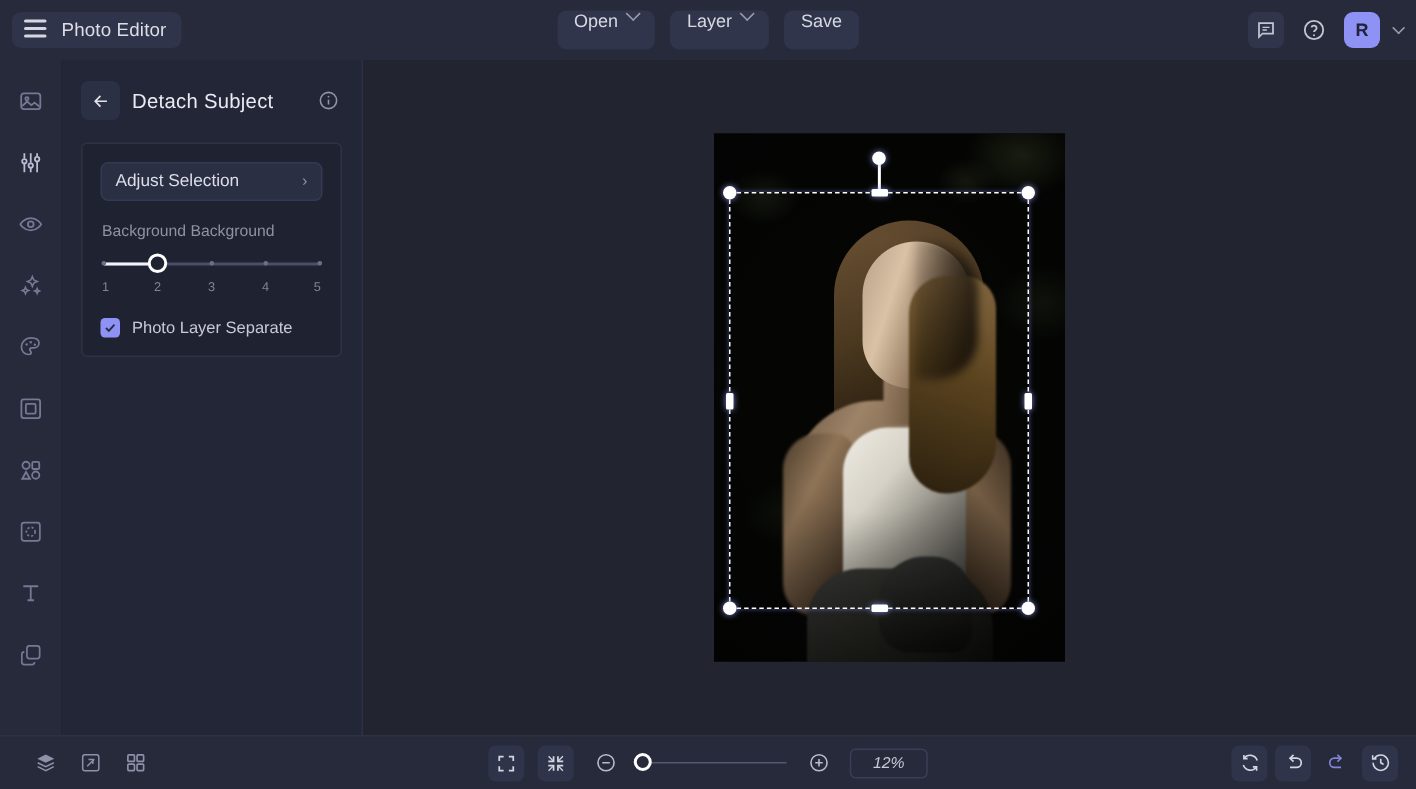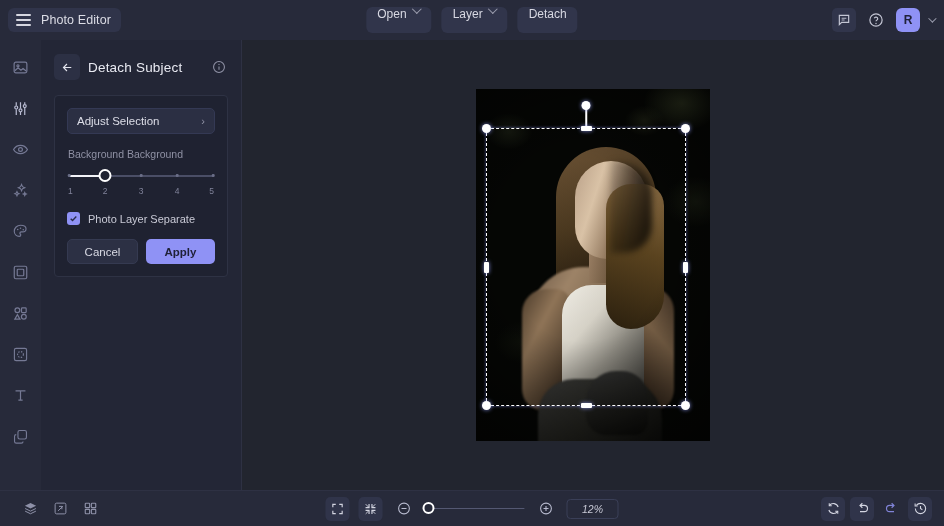--- a/index.html
+++ b/index.html
@@ -18,21 +18,21 @@
 
   
   .topbar {
     height: 40px; min-height: 40px;
     background: #272a3a;
     display: flex; align-items: center;
     position: relative;
     z-index: 5;
   }
   .brand {
-    display: flex; align-items: center; gap: 10px;
+    display: flex; align-items: flex-start; gap: 10px;
     margin-left: 8px; padding: 5px 10px 5px 8px;
     border-radius: 6px;
     background: #30344a;
   }
   .brand-label {
     color: #dcdde6; font-size: 12.5px; letter-spacing: .1px;
   }
   .hamburger { width: 15px; height: 12px; display: flex; flex-direction: column; justify-content: space-between; }
   .hamburger i { display: block; height: 1.6px; background: #d6d7e0; border-radius: 1px; }
 
@@ -368,21 +368,21 @@
     <div class="top-center">
       <div class="tbtn">
         <span>Open</span>
         <span class="chev"></span>
       </div>
       <div class="tbtn">
         <span>Layer</span>
         <span class="chev"></span>
       </div>
       <div class="tbtn">
-        <span>Detach</span>
+        <span>Save</span>
       </div>
     </div>
 
     <div class="top-right">
       <div class="icon-btn">
         <svg width="14" height="14" viewBox="0 0 24 24" fill="none" stroke="#c4c6d4" stroke-width="2">
           <path d="M4 4h16v12H8l-4 4z"></path>
           <path d="M8 9h8M8 12h5" stroke-width="1.6"></path>
         </svg>
       </div>
@@ -528,24 +528,20 @@
 
         <div class="check-row">
           <span class="checkbox">
             <svg width="9" height="9" viewBox="0 0 24 24" fill="none" stroke="#2a2d4a" stroke-width="3.6">
               <path d="M4.5 12.5l5 5 10-11"></path>
             </svg>
           </span>
           <span class="check-label">Photo Layer Separate</span>
         </div>
 
-        <div class="btn-row">
-          <div class="btn secondary">Cancel</div>
-          <div class="btn primary">Apply</div>
-        </div>
       </div>
     </div>
 
     <div class="canvas-wrap">
       <div class="photo">
         <div class="bg"></div>
         <div class="subject">
           <div class="sj hair"></div>
           <div class="sj shoulders"></div>
           <div class="sj arm-l"></div>

